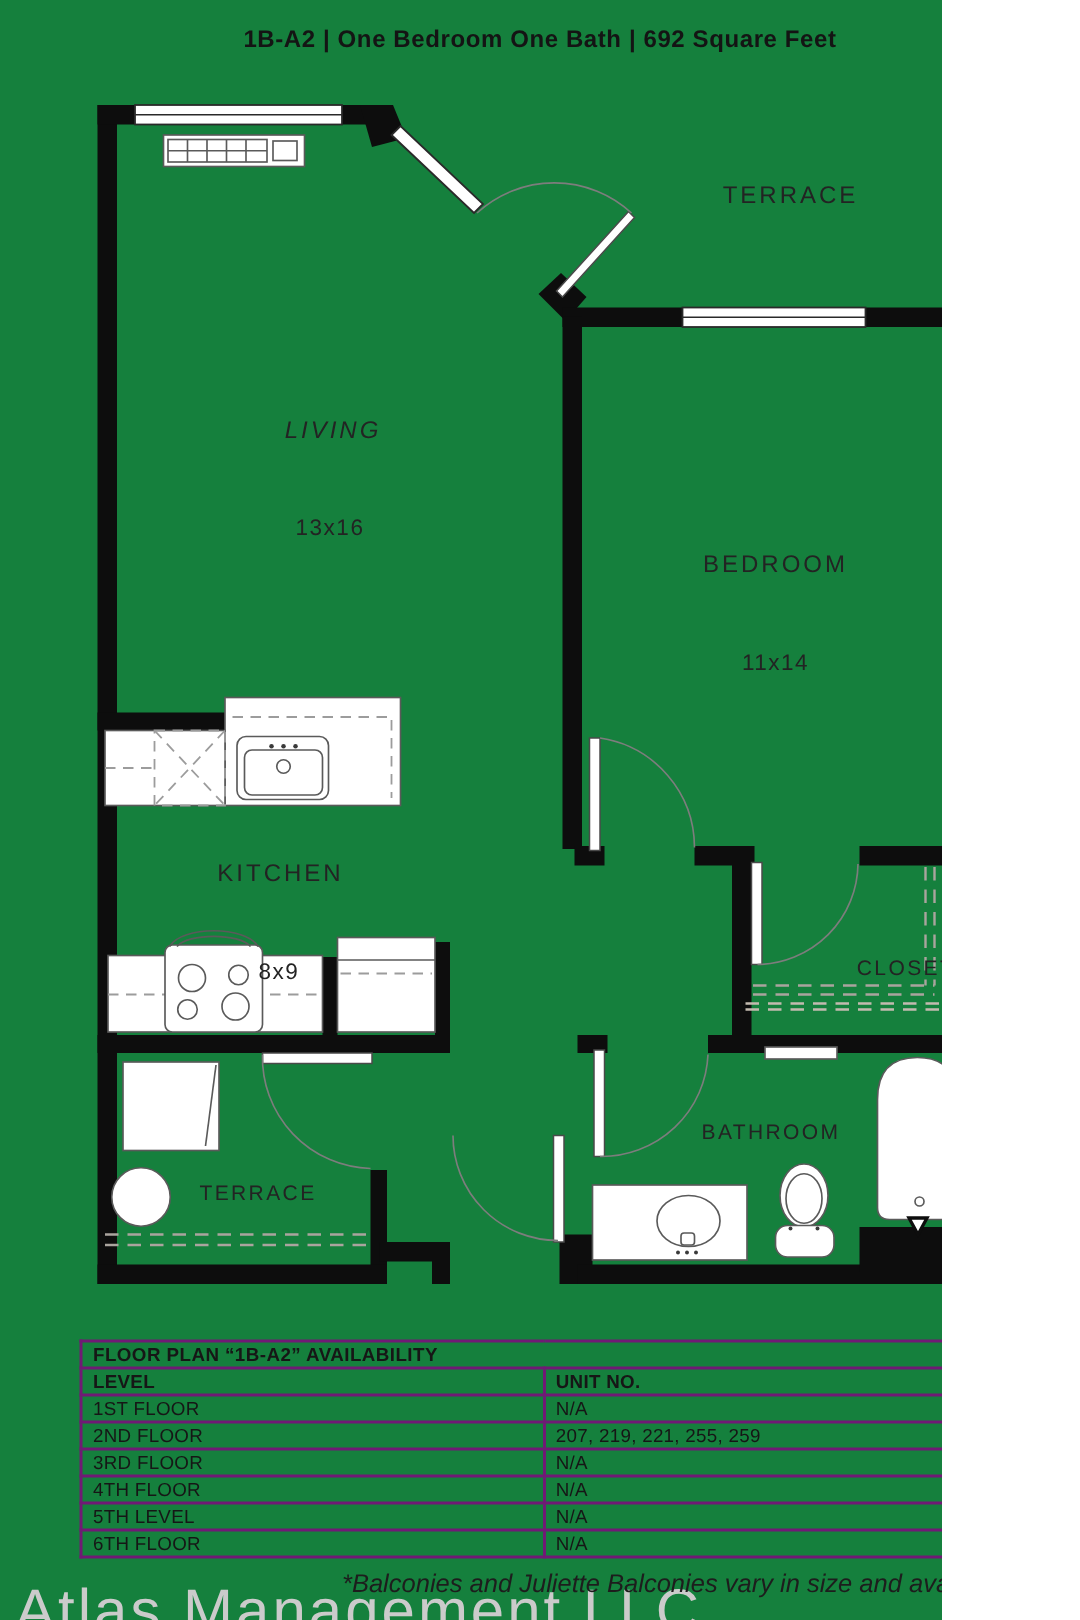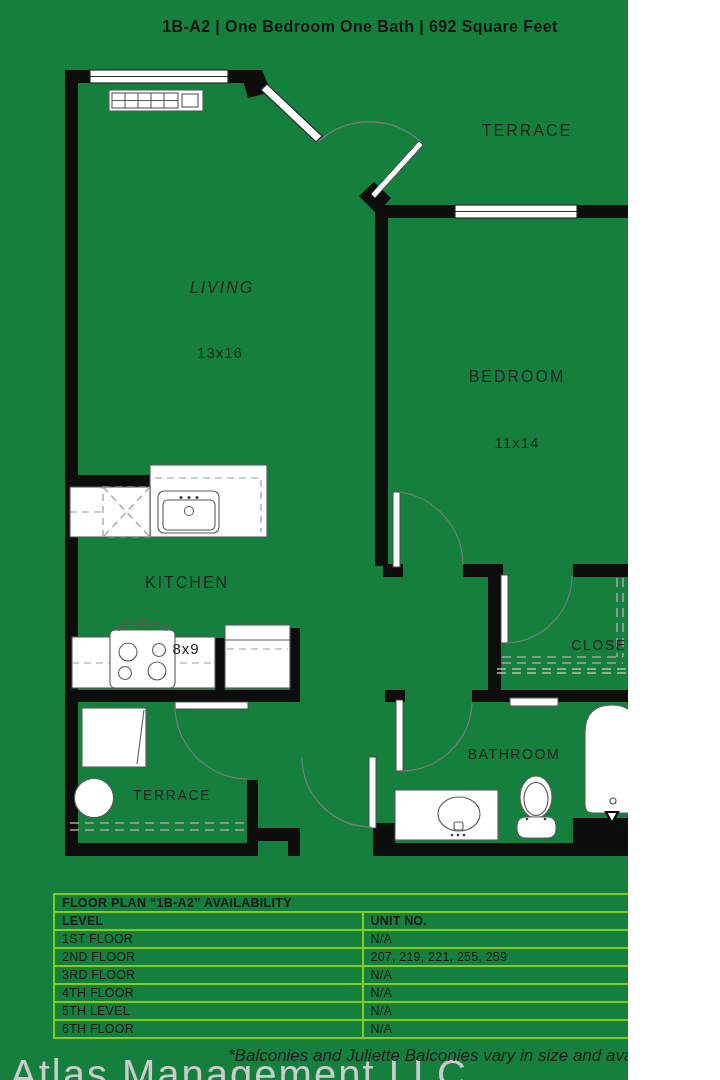--- a/index.html
+++ b/index.html
@@ -24,21 +24,21 @@
     position:absolute;transform:translate(-50%,-50%);
     font-size:15px;letter-spacing:1px;color:#232323;white-space:nowrap;margin-top:44px;
   }
   
   .avail{
     position:absolute;left:53px;top:893px;width:619px;
     border-collapse:collapse;table-layout:fixed;
     font-size:12.5px;color:#161616;
   }
   .avail td{
-    border:2px solid #84cc16;padding:1px 16px 1px 7px;height:14px;
+    border:2px solid #701a75;padding:1px 16px 1px 7px;height:14px;
     letter-spacing:.2px;vertical-align:middle;white-space:nowrap;overflow:hidden;
   }
   .avail .t-title td{font-weight:bold;letter-spacing:.3px;}
   .avail .t-head td{font-weight:bold;}
   .col-level{width:85px;}
   
   .watermark{
     position:absolute;left:10px;top:1052px;
     font-size:40px;letter-spacing:2px;color:#cbcbcb;white-space:nowrap;
   }

